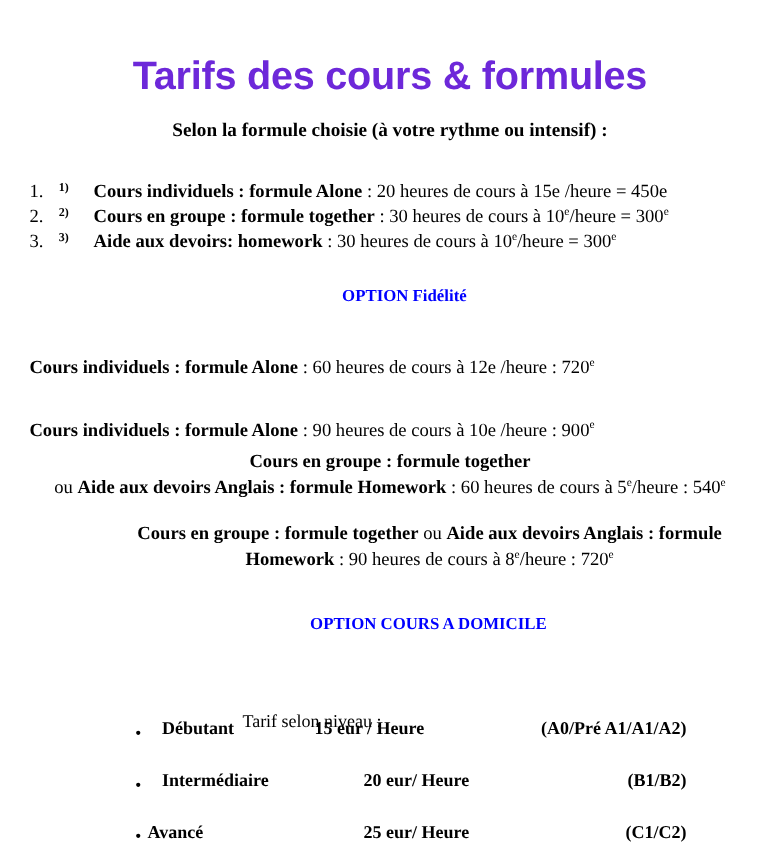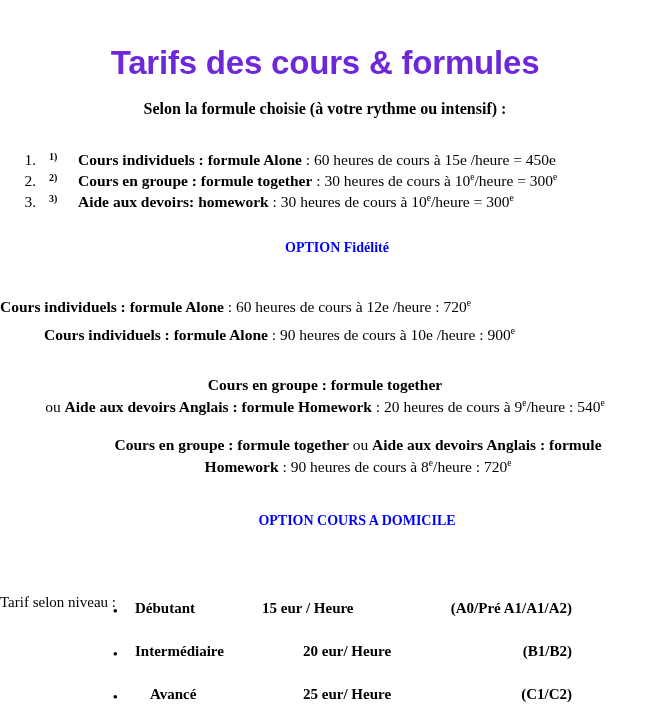--- a/index.html
+++ b/index.html
@@ -97,34 +97,35 @@
     white-space: nowrap;
   }
   #heading-fidelite { top: 238px; }
   #heading-domicile { top: 511px; padding-left: 20px; }
 
   
   .center-line {
     position: absolute;
     left: 0;
     width: 520px;
+    text-align: center;
     font-size: 15.5px;
     line-height: 21px;
     white-space: nowrap;
   }
   .center-block {
     position: absolute;
     left: 0;
     width: 650px;
     text-align: center;
     font-size: 15.5px;
     line-height: 22px;
   }
   #line-alone-60 { top: 296px; }
-  #line-alone-90 { top: 324px; padding-left: 44px; }
+  #line-alone-90 { top: 348px; }
   #block-together-60 { top: 374px; }
   #block-together-90 { top: 434px; padding-left: 33px; }
   #line-tarif-niveau { top: 547px; font-size: 15px; margin-top: 45px; }
 
   
   .levels {
     position: absolute;
     top: 598px;
     left: 0;
     width: 650px;
@@ -152,38 +153,38 @@
   #row-debutant .level-name   { left: 135px; font-family: Liberation Serif, serif; }
   #row-debutant .level-price  { left: 262px; }
   #row-debutant .level-code   { right: 78px; }
   
   #row-intermediaire .level-bullet { left: 113px; }
   #row-intermediaire .level-name   { left: 135px; }
   #row-intermediaire .level-price  { left: 303px; }
   #row-intermediaire .level-code   { right: 78px; }
   
   #row-avance .level-bullet { left: 113px; }
-  #row-avance .level-name   { left: 150px; }
+  #row-avance .level-name   { left: 123px; }
   #row-avance .level-price  { left: 303px; }
   #row-avance .level-code   { right: 78px; }
 </style>
 </head>
 <body>
 
 <div class="page">
 
   <h1 class="doc-title">Tarifs des cours &amp; formules</h1>
 
   <div class="intro-line">Selon la formule choisie  (à votre rythme ou intensif) :</div>
 
   <ol class="num-list">
 
     <li class="num-item">
       <span class="num-marker">1)</span>
-      <span class="b">Cours individuels : formule  Alone</span><span> : 60 heures de cours  à 15e /heure =  450e</span>
+      <span class="b">Cours individuels : formule  Alone</span><span> : 20 heures de cours  à 15e /heure =  450e</span>
     </li>
 
     <li class="num-item">
       <span class="num-marker">2)</span>
       <span class="b">Cours en groupe : formule together</span><span> : 30 heures de cours  à 10</span><sup class="eur">e</sup><span>/heure = 300</span><sup class="eur">e</sup>
     </li>
 
     <li class="num-item">
       <span class="num-marker">3)</span>
       <span class="b">Aide aux devoirs: homework</span><span> : 30 heures de cours  à 10</span><sup class="eur">e</sup><span>/heure = 300</span><sup class="eur">e</sup>
@@ -198,21 +199,21 @@
   </div>
 
   <div class="center-line" id="line-alone-90">
     <span class="b">Cours individuels : formule  Alone</span><span> : 90 heures de cours  à 10e /heure : 900</span><sup class="eur">e</sup>
   </div>
 
   <div class="center-block" id="block-together-60">
     <div>
       <span class="b">Cours en groupe : formule together</span>
     </div>
-    <div><span>ou </span><span class="b">Aide aux devoirs Anglais : formule Homework</span><span> : 20 heures de cours à 9</span><sup class="eur">e</sup><span>/heure : 540</span><sup class="eur">e</sup>
+    <div><span>ou </span><span class="b">Aide aux devoirs Anglais : formule Homework</span><span> : 60 heures de cours à 5</span><sup class="eur">e</sup><span>/heure : 540</span><sup class="eur">e</sup>
     </div>
   </div>
 
   <div class="center-block" id="block-together-90">
     <div><span class="b">Cours en groupe : formule together</span><span> ou </span><span class="b">Aide aux devoirs Anglais : formule</span>
     </div>
     <div><span class="b">Homework</span><span> : 90 heures de cours à 8</span><sup class="eur">e</sup><span>/heure : 720</span><sup class="eur">e</sup>
     </div>
   </div>
 

